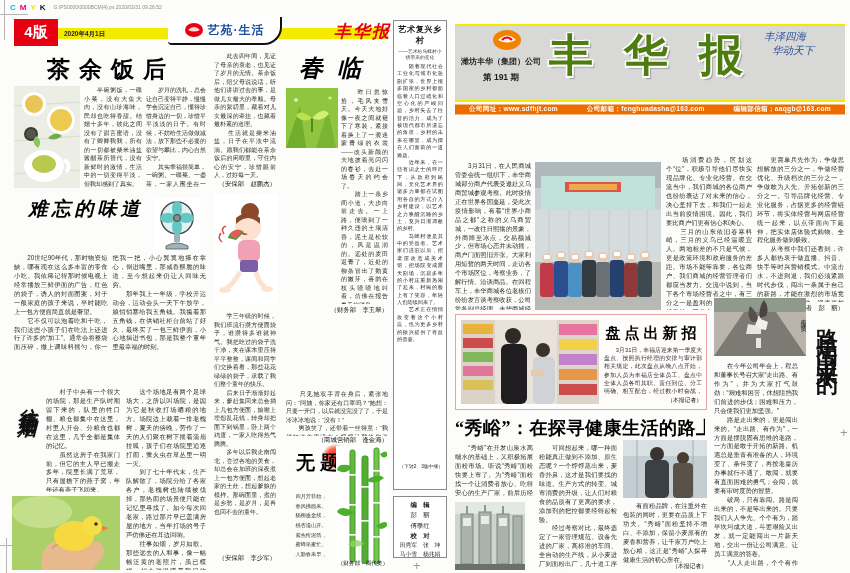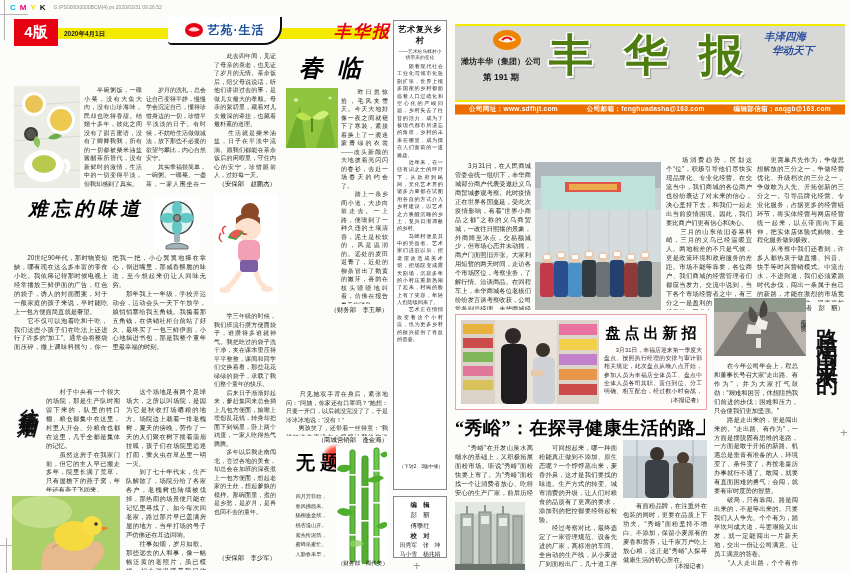--- a/index.html
+++ b/index.html
@@ -51,20 +51,21 @@
   <div class="abs" style="left:64px;top:30px;font-size:6.5px;font-weight:bold;color:#222;">2020年4月1日</div>
   <div class="abs" style="left:168px;top:17px;width:112px;height:26px;background:#fff;border-bottom:2px solid #111;border-right:2px solid #111;border-radius:0 0 18px 4px;display:flex;align-items:center;justify-content:center;gap:4px;">
     <svg width="20" height="16" viewBox="0 0 20 16">
       <ellipse cx="10" cy="8" rx="9" ry="7" fill="#e60012"></ellipse>
       <path d="M4 8 Q10 2 16 8 Q10 11 4 8Z" fill="#fff" opacity="0.85"></path>
     </svg>
     <span style="color:#1a4f9c;font-weight:bold;font-size:12px;letter-spacing:1px;">艺苑·生活</span>
   </div>
   <div class="abs ser" style="left:334px;top:20px;font-size:17px;font-weight:bold;font-style:italic;color:#e60012;letter-spacing:2px;">丰华报</div>
 
+  <div class="abs ser h-big" style="left:30px;top:54px;width:162px;font-size:23px;letter-spacing:9px;">茶余饭后</div>
   <div class="ph" style="left:14px;top:86px;width:66px;height:102px;background:linear-gradient(180deg,#eef0ea 0%,#e6e8df 55%,#dfe3d6 100%);">
     <svg width="66" height="102" viewBox="0 0 66 102">
       <rect x="0" y="0" width="66" height="102" fill="#eceee6"></rect>
       <line x1="0" y1="20" x2="66" y2="16" stroke="#d8dacf" stroke-width="1"></line>
       <line x1="0" y1="55" x2="66" y2="50" stroke="#d8dacf" stroke-width="1"></line>
       <line x1="0" y1="88" x2="66" y2="84" stroke="#d8dacf" stroke-width="1"></line>
       <circle cx="20" cy="18" r="12" fill="#fff"></circle>
         <circle cx="20" cy="18" r="9" fill="#e9c457"></circle>
       <circle cx="47" cy="34" r="14" fill="#fff"></circle>
         <circle cx="47" cy="34" r="11" fill="#edc94f"></circle>
@@ -236,21 +237,21 @@
   <div class="abs" style="left:492px;top:29px;">
     <svg width="30" height="22" viewBox="0 0 30 22">
       <ellipse cx="15" cy="11" rx="14" ry="10" fill="#f08300"></ellipse>
       <path d="M6 11 Q15 2 24 11 Q15 16 6 11Z" fill="#fff" opacity="0.9"></path>
       <path d="M10 11 q5 -5 10 0" stroke="#e60012" stroke-width="2" fill="none"></path>
     </svg>
   </div>
   <div class="abs" style="left:458px;top:56px;width:86px;font-size:8px;font-weight:bold;text-align:center;">潍坊丰华（集团）公司</div>
   <div class="abs" style="left:458px;top:72px;width:86px;font-size:8.5px;font-weight:bold;text-align:center;">第 191 期</div>
   <div class="abs ser masthead-title" style="left:540px;top:26px;width:222px;font-size:44px;letter-spacing:10px;text-align:center;white-space:nowrap;">丰 华 报</div>
-  <div class="abs ser" style="left:764px;top:30px;width:78px;color:#2b50a0;font-weight:bold;font-style:italic;font-size:10.5px;line-height:1.3;">
+  <div class="abs ser" style="left:764px;top:30px;width:78px;color:#2b50a0;font-weight:normal;font-style:italic;font-size:10.5px;line-height:1.3;">
     <div>丰泽四海</div>
     <div style="padding-left:8px;">华动天下</div>
   </div>
 
   <div class="abs orangebar" style="left:455px;top:103px;width:390px;height:13px;">
     <span>公司网址：www.sdfhjt.com</span>
     <span>公司邮箱：fenghuadasha@163.com</span>
     <span>编辑部信箱：aaqgb@163.com</span>
   </div>
 

